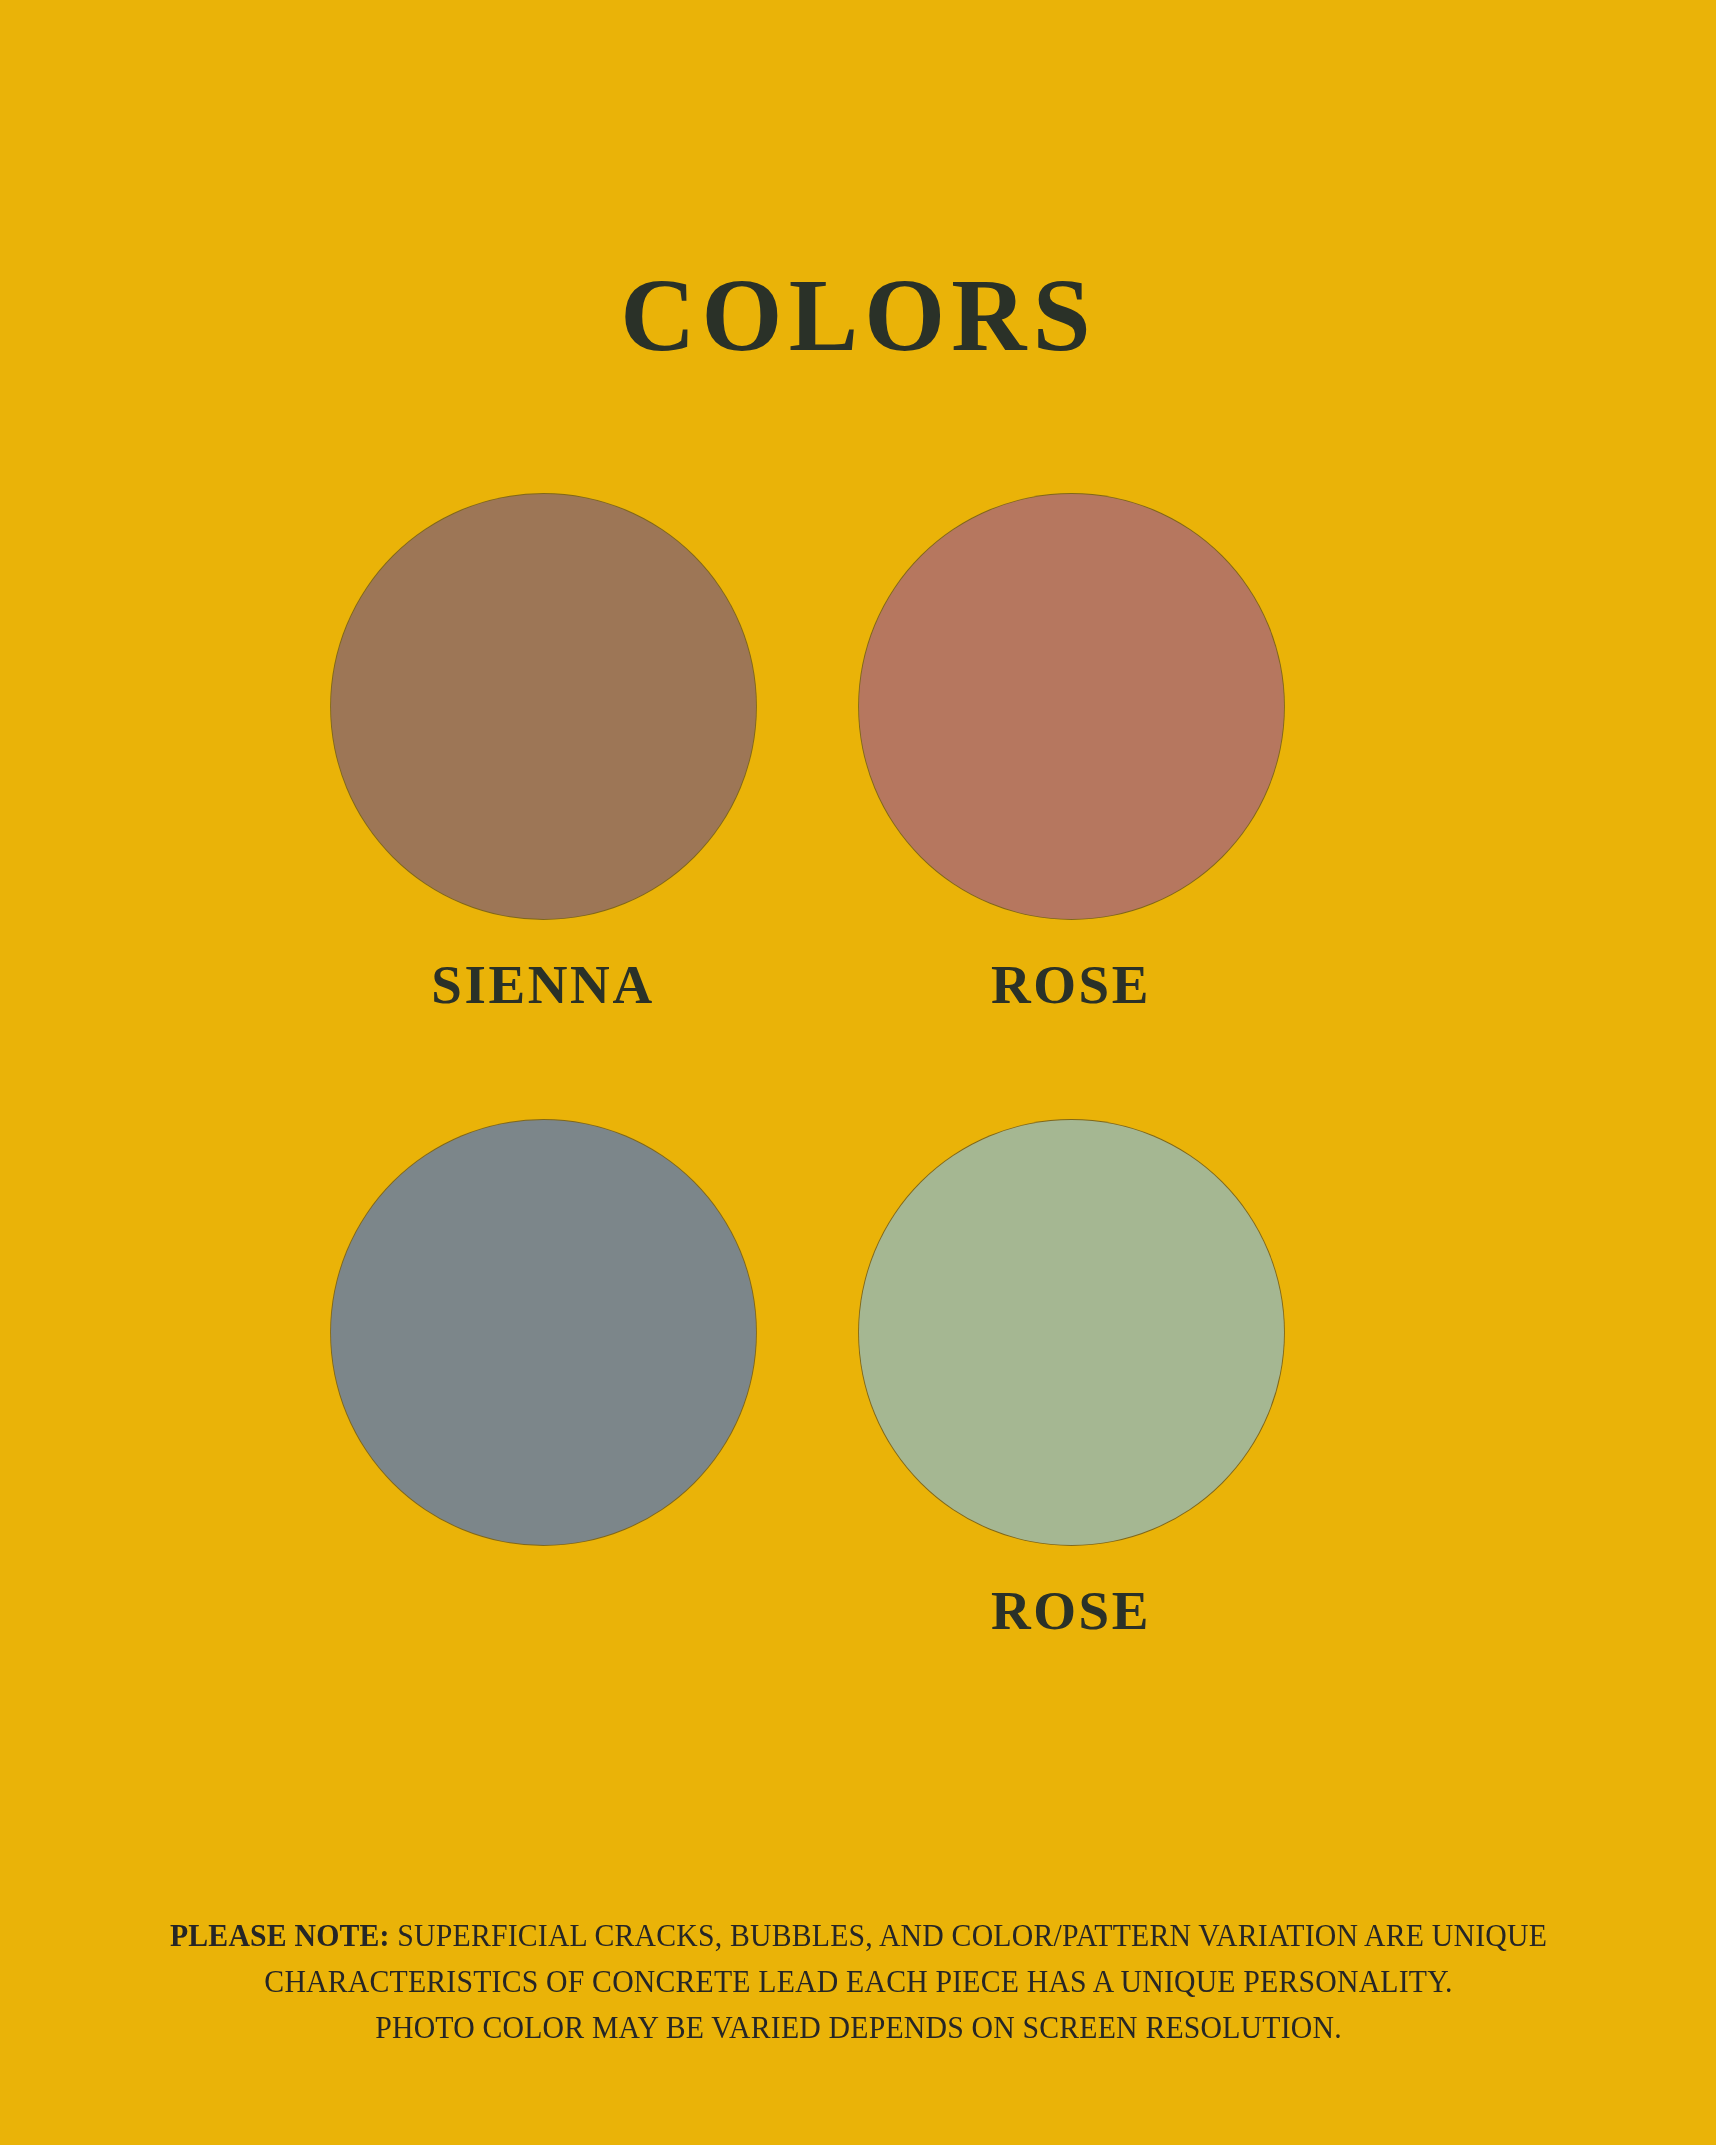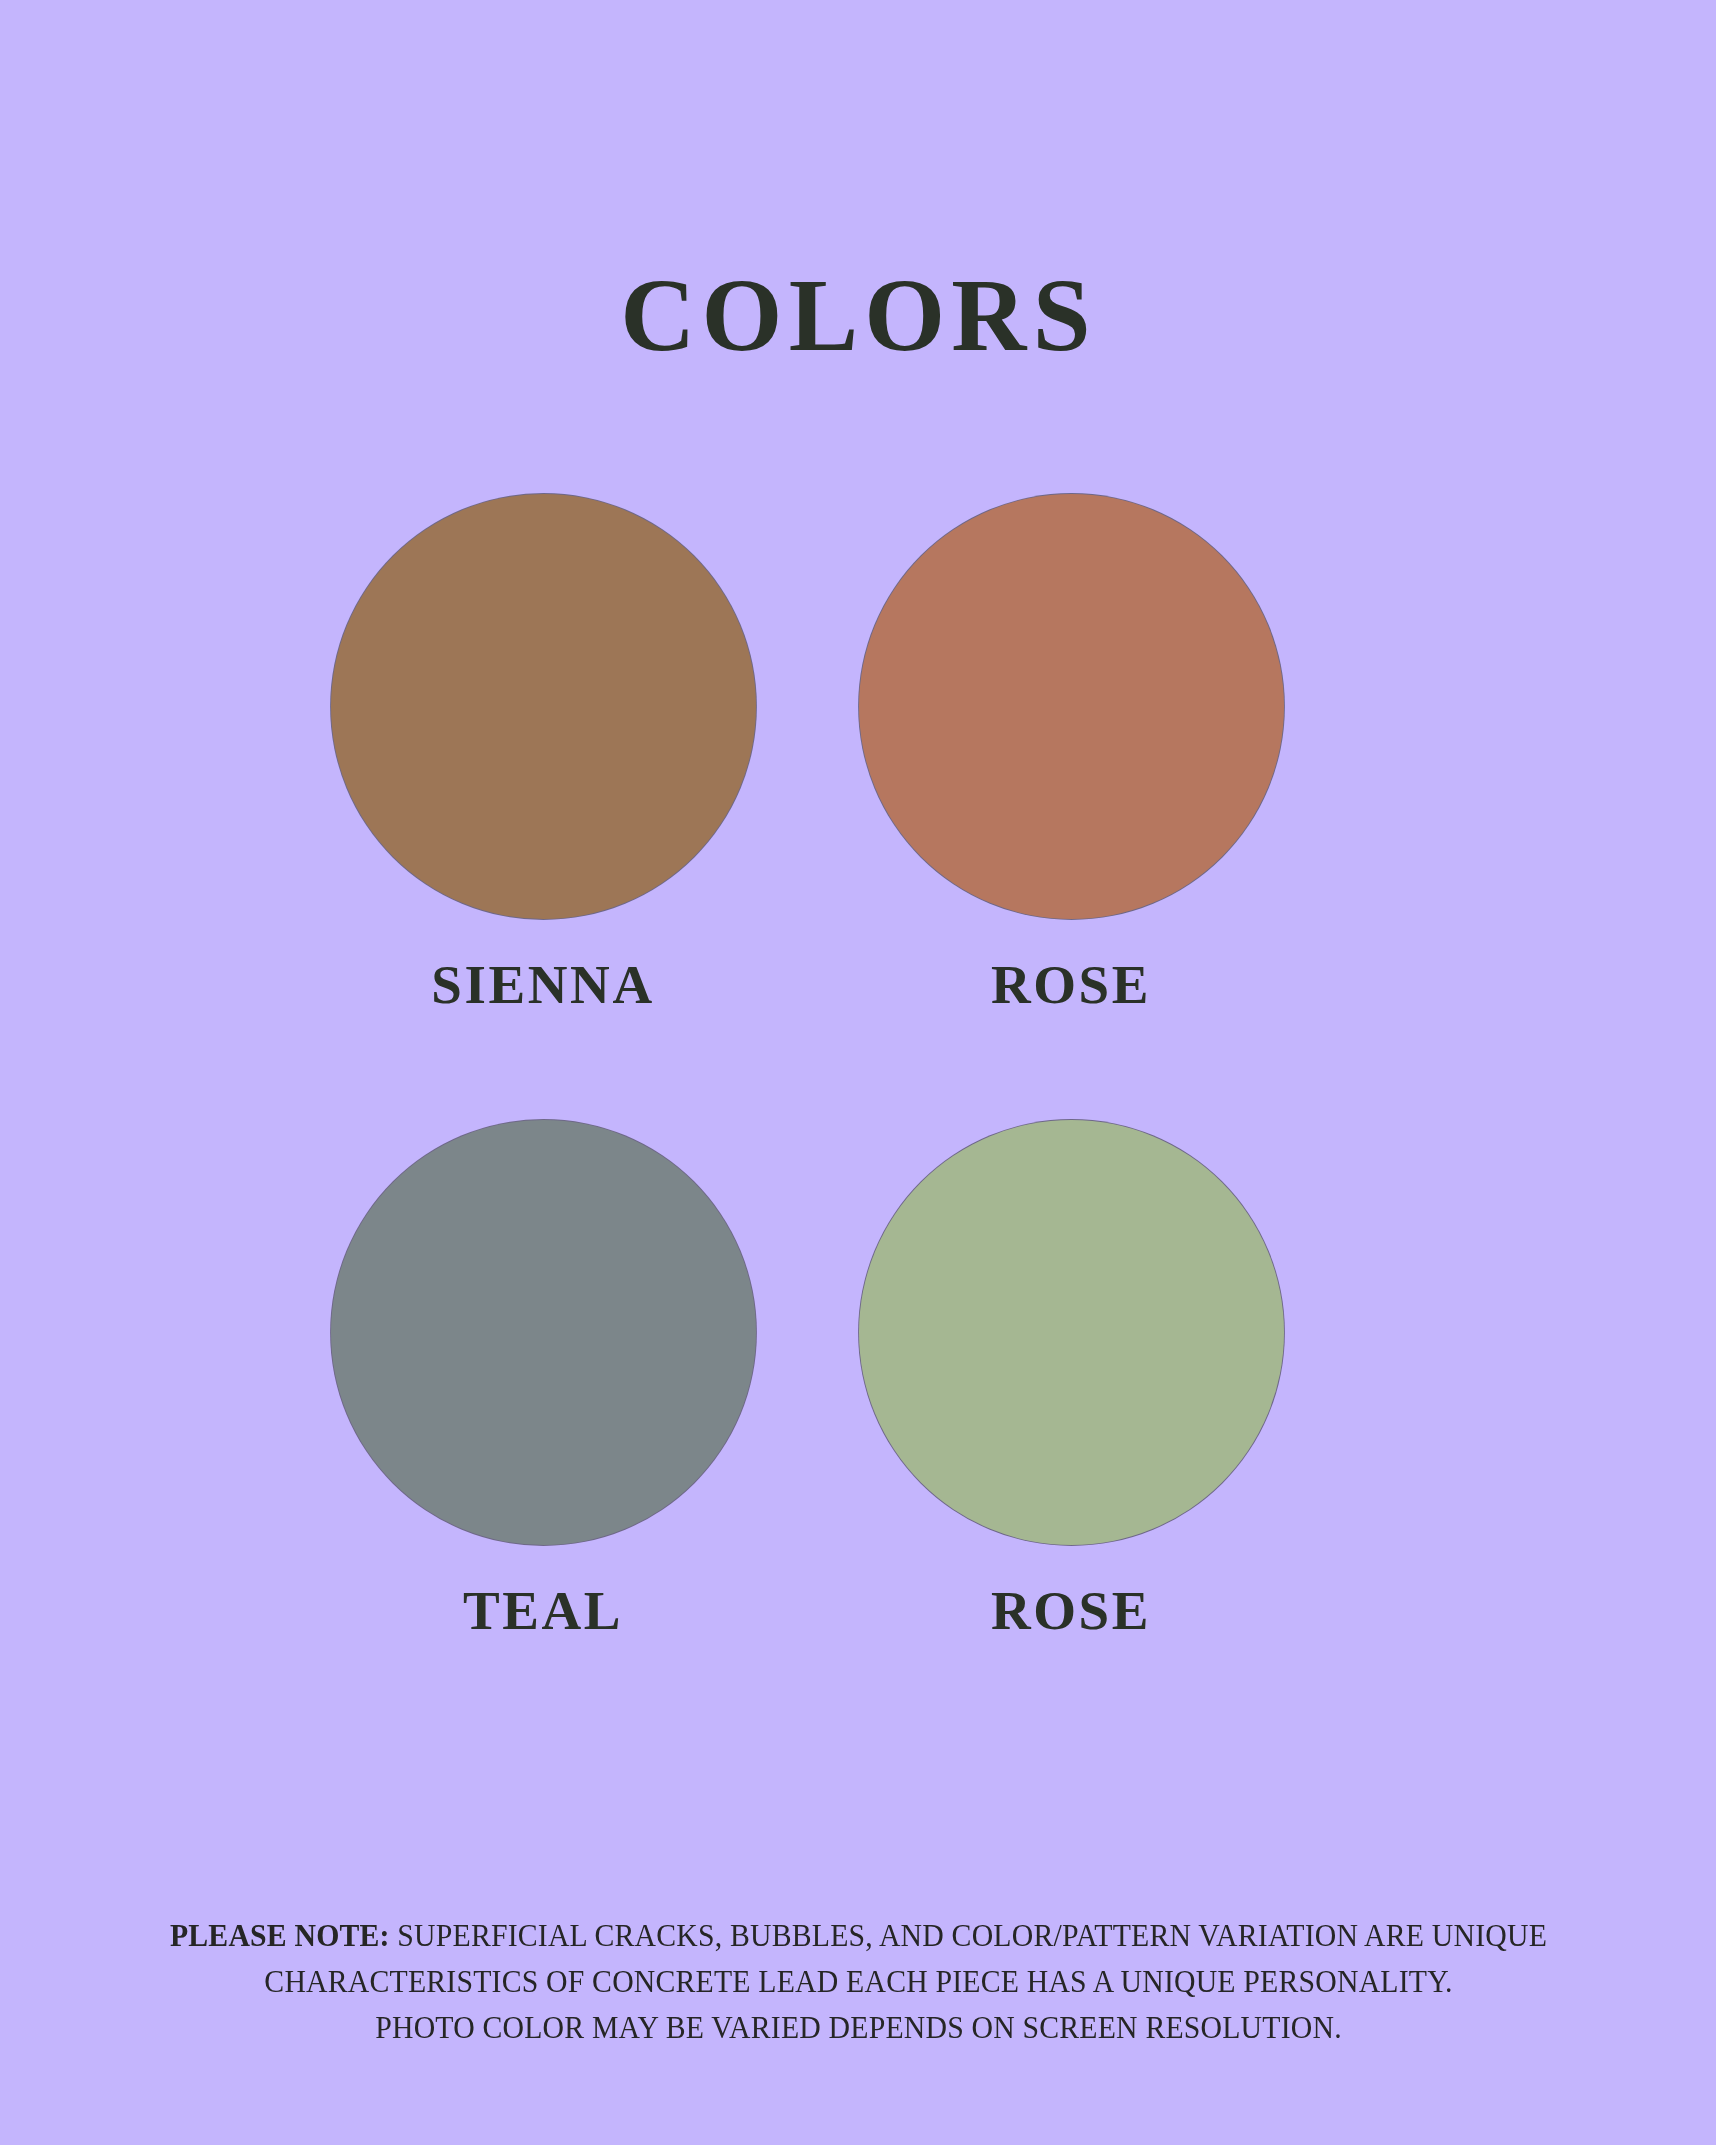--- a/index.html
+++ b/index.html
@@ -12,21 +12,21 @@
     height: 2146px;
     position: relative;
     overflow: hidden;
     font-family: "Liberation Serif", "DejaVu Serif", serif;
     -webkit-font-smoothing: antialiased;
   }
 
   .page {
     position: absolute;
     inset: 0;
-    background: #c4b5fd;
+    background: #eab308;
   }
 
   
   .title {
     position: absolute;
     top: 263px;
     left: 0;
     width: 1717px;
     text-align: center;
     font-family: "Liberation Serif", "DejaVu Serif", serif;
@@ -110,21 +110,20 @@
       <div class="swatch-label">SIENNA</div>
     </div>
 
     <div class="swatch-cell col-right row-top">
       <span class="swatch-dot" style="background-color: rgb(182, 119, 95);"></span>
       <div class="swatch-label">ROSE</div>
     </div>
 
     <div class="swatch-cell col-left row-bottom">
       <span class="swatch-dot" style="background-color: rgb(124, 134, 138);"></span>
-      <div class="swatch-label">TEAL</div>
     </div>
 
     <div class="swatch-cell col-right row-bottom">
       <span class="swatch-dot" style="background-color: rgb(165, 183, 146);"></span>
       <div class="swatch-label">ROSE</div>
     </div>
 
   </div>
 
   <div class="note">

